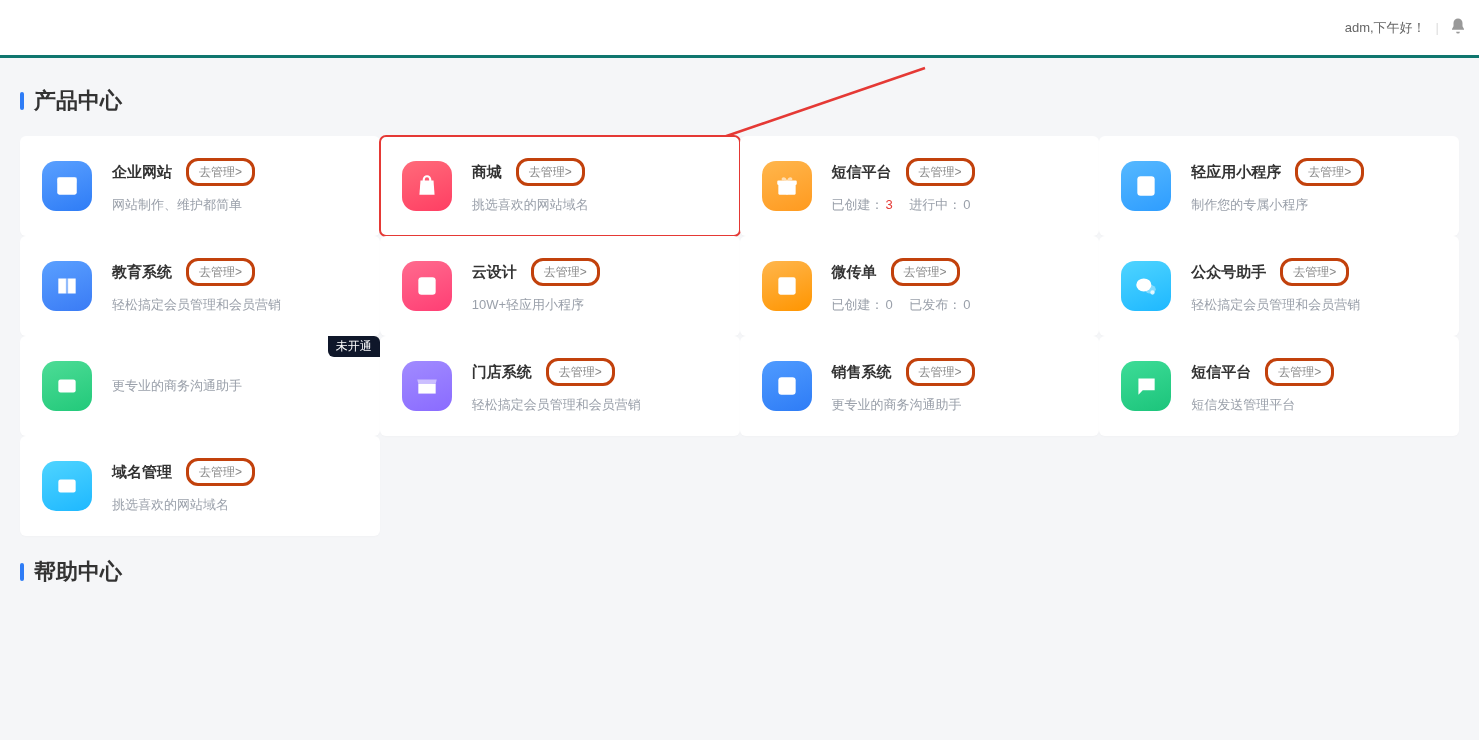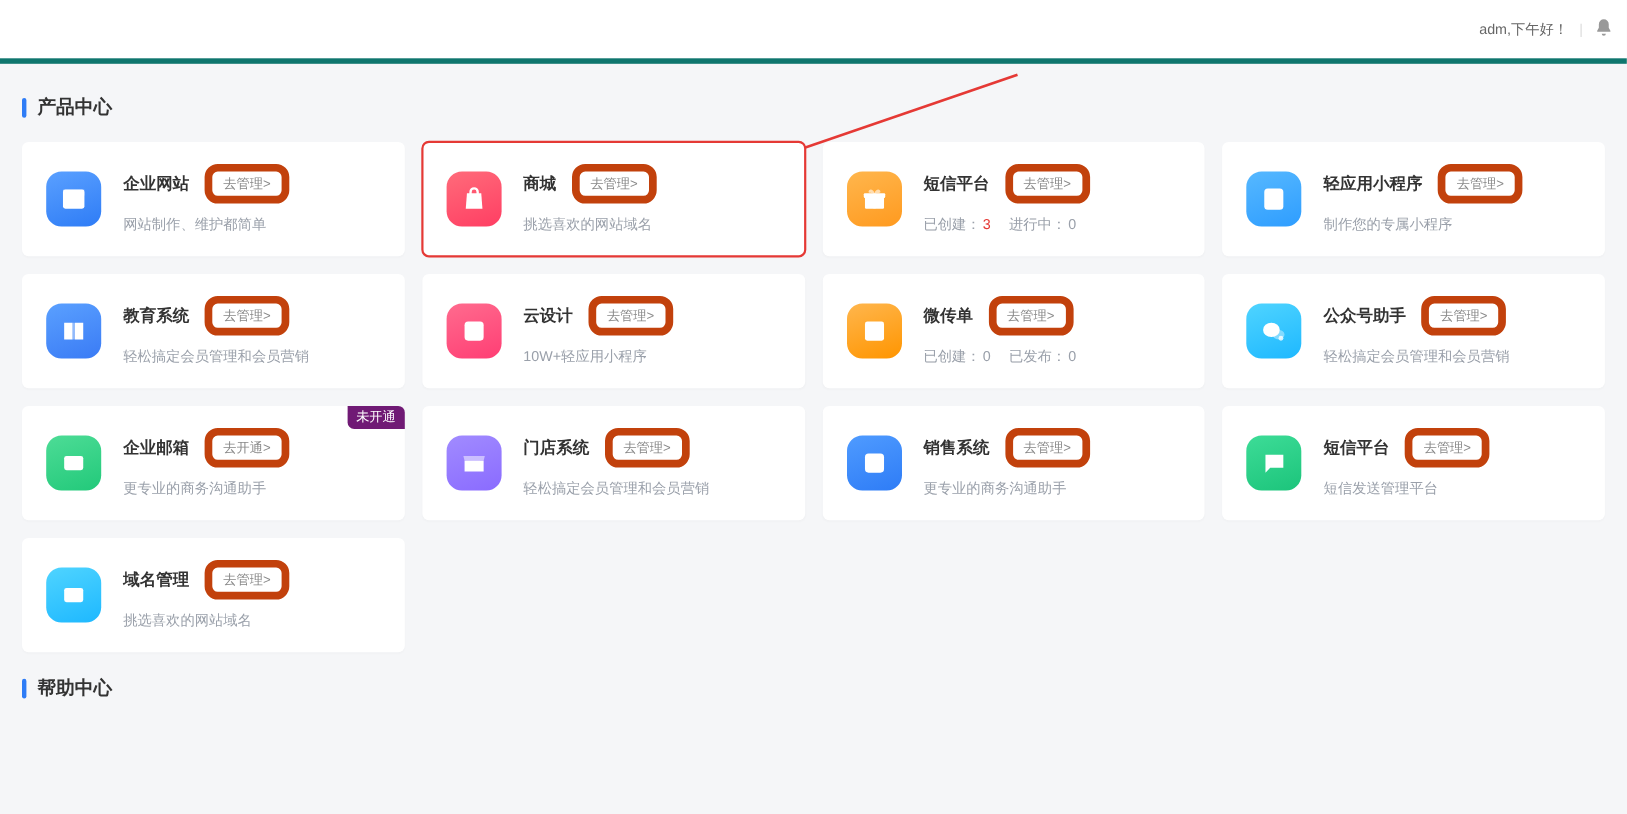--- a/index.html
+++ b/index.html
@@ -11,76 +11,75 @@
   }
   .topbar {
     height: 58px;
     background: #fff;
     display: flex;
     align-items: center;
     justify-content: flex-end;
     padding: 0 12px 0 24px;
     font-size: 13px;
     color: #666;
-    border-bottom: 5px solid #0f766e;
+    border-bottom: 3px solid #0f766e;
   }
   .topbar .divider {
     color: #ddd;
     margin: 0 10px;
   }
   .topbar .bell {
     width: 18px;
     height: 20px;
     color: #999;
   }
 
   .content { padding: 20px; position: relative; }
 
   .section-heading {
     display: flex;
     align-items: center;
-    font-size: 17px;
+    font-size: 22px;
     font-weight: 600;
     color: #333;
     margin: 8px 0 20px 0;
   }
   .section-heading::before {
     content: "";
     width: 4px;
     height: 18px;
     background: #2e7cf6;
     border-radius: 2px;
     margin-right: 10px;
   }
 
   .grid {
     display: grid;
     grid-template-columns: repeat(4, 1fr);
-    gap: 16px;
   }
 
   .card {
     position: relative;
     background: #fff;
     border-radius: 6px;
     padding: 20px 22px;
     min-height: 100px;
     display: flex;
     align-items: center;
     box-shadow: 0 1px 2px rgba(0,0,0,0.02);
   }
   .card.highlighted {
     outline: 2px solid #e53935;
     outline-offset: -1px;
   }
   .tag-unopen {
     position: absolute;
     top: 0;
     right: 0;
-    background: #701a75;
+    background: #0f172a;
     color: #fff;
     font-size: 12px;
     padding: 2px 8px;
     border-bottom-left-radius: 6px;
     border-top-right-radius: 6px;
   }
 
   .icon-box {
     width: 50px;
     height: 50px;
@@ -102,21 +101,21 @@
   .card-title {
     font-size: 15px;
     font-weight: 600;
     color: #333;
     margin-right: 14px;
   }
   .btn-manage {
     font-size: 12px;
     color: #888;
     background: #fff;
-    border: 7px solid #c2410c;
+    border: 3px solid #c2410c;
     border-radius: 12px;
     padding: 2px 10px;
     cursor: pointer;
     line-height: 1.5;
     text-align: right;
   }
 
   .card-desc {
     font-size: 13px;
     color: #9aa0aa;
@@ -325,24 +324,20 @@
 
     <div class="card">
       <span class="tag-unopen">未开通</span>
       <div class="icon-box bg-green">
         <svg viewBox="0 0 24 24">
             <rect x="4" y="6" width="16" height="12" rx="2"></rect>
             <path d="M4 8l8 5 8-5" fill="#fff" opacity=".5"></path>
           </svg>
       </div>
       <div class="card-body">
-        <div class="card-title-row">
-          <span class="card-title">企业邮箱</span>
-          <button class="btn-manage">去开通&gt;</button>
-        </div>
         <div class="card-desc">更专业的商务沟通助手</div>
       </div>
     </div>
 
     <div class="card">
       <div class="icon-box bg-purple">
         <svg viewBox="0 0 24 24">
             <path d="M4 10h16v9H4z"></path>
             <path d="M3 6h18l-1 4H4z" fill="#fff" opacity=".5"></path>
             <path d="M5 10a2 2 0 0 0 4 0 2 2 0 0 0 4 0 2 2 0 0 0 4 0" fill="#fff" opacity=".35"></path>

